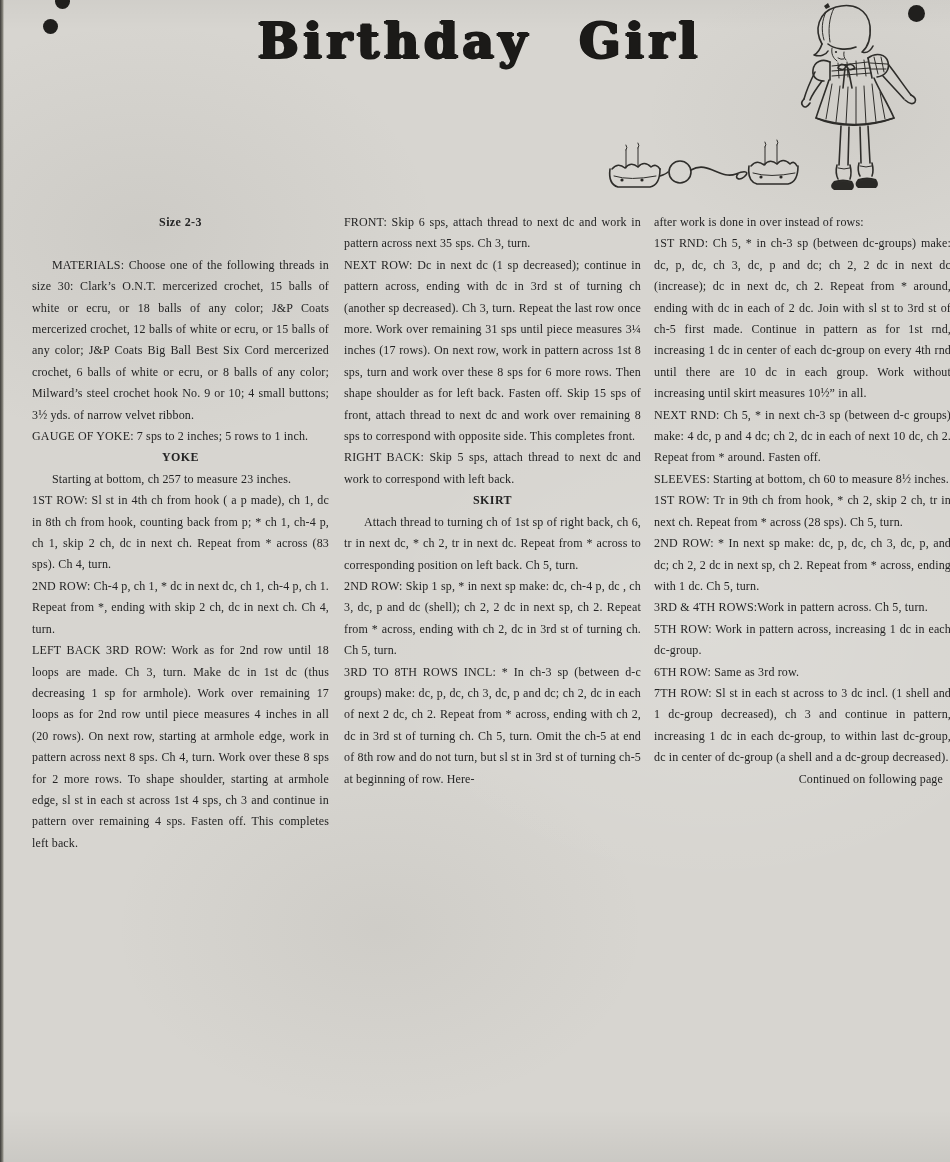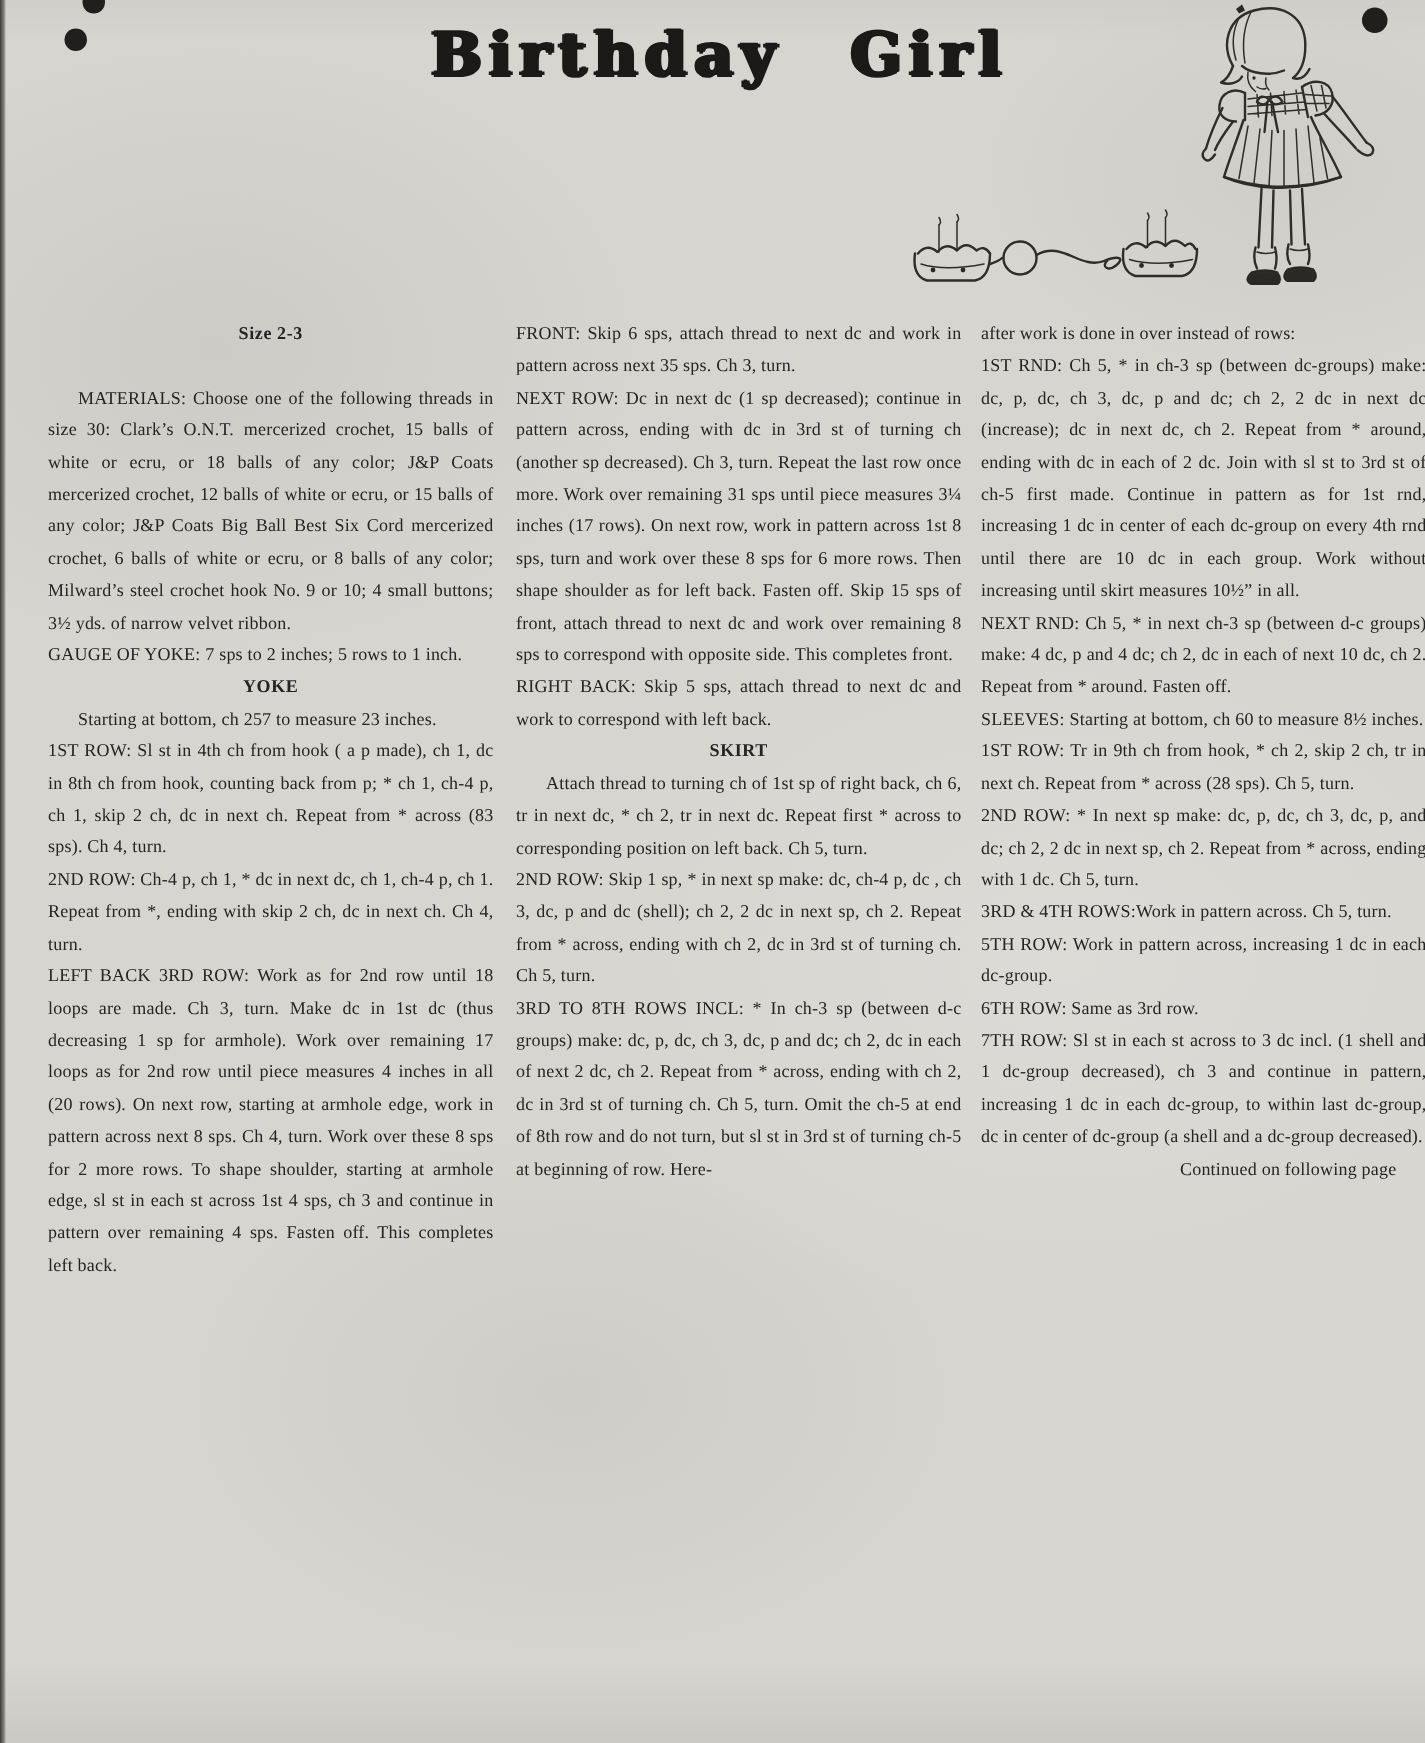--- a/index.html
+++ b/index.html
@@ -26,42 +26,42 @@
   }
   .dot { position: absolute; background: #201f1d; border-radius: 50%; }
   .dot-1 { left: 55px; top: -6px; width: 15px; height: 15px; }
   .dot-2 { left: 43px; top: 19px;  width: 15px; height: 15px; }
   .dot-3 { left: 908px; top: 5px;  width: 17px; height: 17px; }
   .title {
     position: absolute; left: 170px; top: 13px; width: 620px; margin: 0;
     text-align: center;
     font-family: "DejaVu Serif", serif;
     font-weight: bold;
-    font-size: 40px;
+    font-size: 48px;
     letter-spacing: 5px;
     word-spacing: 26px;
     color: #1b1a18;
     text-shadow: 1.6px 0 0 #1b1a18, -1.6px 0 0 #1b1a18, 0 1.4px 0 #1b1a18, 0 -1px 0 #1b1a18;
   }
   .illustration { position: absolute; left: 598px; top: 0; }
   .col {
     position: absolute; top: 212px; width: 297px;
     font-size: 12px; line-height: 21.4px;
     text-align: justify;
     letter-spacing: 0.15px;
     color: #242424;
   }
   .col-0 { left: 32px; }
   .col-1 { left: 344px; }
   .col-2 { left: 654px; }
   .block { margin: 0; }
   .block.heading { text-align: center; font-weight: bold; letter-spacing: 0.4px; }
   .block.spacer { height: 21.4px; }
   .block.para.indent { text-indent: 20px; }
-  .block.note { text-align: right; padding-right: 20px; }
+  .block.note { text-align: right; padding-right: 8px; }
   svg .ink { stroke: #2e2d2a; fill: none; stroke-width: 1.6; stroke-linecap: round; stroke-linejoin: round; }
   svg .ink-thin { stroke: #2e2d2a; fill: none; stroke-width: 1; stroke-linecap: round; }
   svg .ink-fill { fill: #2a2926; stroke: none; }
 </style>
 </head>
 <body>
 
 <div class="page">
   <div class="edge-strip"></div>
   <div class="dot dot-1"></div>
@@ -149,21 +149,21 @@
         <div class="block para indent">Starting at bottom, ch 257 to measure 23 inches.</div>
         <div class="block para">1ST ROW: Sl st in 4th ch from hook ( a p made), ch 1, dc in 8th ch from hook, counting back from p; * ch 1, ch-4 p, ch 1, skip 2 ch, dc in next ch. Repeat from * across (83 sps). Ch 4, turn.</div>
         <div class="block para">2ND ROW: Ch-4 p, ch 1, * dc in next dc, ch 1, ch-4 p, ch 1. Repeat from *, ending with skip 2 ch, dc in next ch. Ch 4, turn.</div>
         <div class="block para">LEFT BACK 3RD ROW: Work as for 2nd row until 18 loops are made. Ch 3, turn. Make dc in 1st dc (thus decreasing 1 sp for armhole). Work over remaining 17 loops as for 2nd row until piece measures 4 inches in all (20 rows). On next row, starting at armhole edge, work in pattern across next 8 sps. Ch 4, turn. Work over these 8 sps for 2 more rows. To shape shoulder, starting at armhole edge, sl st in each st across 1st 4 sps, ch 3 and continue in pattern over remaining 4 sps. Fasten off. This completes left back.</div>
       </div>
     <div class="col col-1" id="col-1">
         <div class="block para">FRONT: Skip 6 sps, attach thread to next dc and work in pattern across next 35 sps. Ch 3, turn.</div>
         <div class="block para">NEXT ROW: Dc in next dc (1 sp decreased); continue in pattern across, ending with dc in 3rd st of turning ch (another sp decreased). Ch 3, turn. Repeat the last row once more. Work over remaining 31 sps until piece measures 3¼ inches (17 rows). On next row, work in pattern across 1st 8 sps, turn and work over these 8 sps for 6 more rows. Then shape shoulder as for left back. Fasten off. Skip 15 sps of front, attach thread to next dc and work over remaining 8 sps to correspond with opposite side. This completes front.</div>
         <div class="block para">RIGHT BACK: Skip 5 sps, attach thread to next dc and work to correspond with left back.</div>
         <div class="block heading">SKIRT</div>
-        <div class="block para indent">Attach thread to turning ch of 1st sp of right back, ch 6, tr in next dc, * ch 2, tr in next dc. Repeat first * across to corresponding position on left back. Ch 5, turn.</div>
+        <div class="block para indent">Attach thread to turning ch of 1st sp of right back, ch 6, tr in next dc, * ch 2, tr in next dc. Repeat from * across to corresponding position on left back. Ch 5, turn.</div>
         <div class="block para">2ND ROW: Skip 1 sp, * in next sp make: dc, ch-4 p, dc , ch 3, dc, p and dc (shell); ch 2, 2 dc in next sp, ch 2. Repeat from * across, ending with ch 2, dc in 3rd st of turning ch. Ch 5, turn.</div>
         <div class="block para">3RD TO 8TH ROWS INCL: * In ch-3 sp (between d-c groups) make: dc, p, dc, ch 3, dc, p and dc; ch 2, dc in each of next 2 dc, ch 2. Repeat from * across, ending with ch 2, dc in 3rd st of turning ch. Ch 5, turn. Omit the ch-5 at end of 8th row and do not turn, but sl st in 3rd st of turning ch-5 at beginning of row. Here-</div>
       </div>
     <div class="col col-2" id="col-2">
         <div class="block para">after work is done in over instead of rows:</div>
         <div class="block para">1ST RND: Ch 5, * in ch-3 sp (between dc-groups) make: dc, p, dc, ch 3, dc, p and dc; ch 2, 2 dc in next dc (increase); dc in next dc, ch 2. Repeat from * around, ending with dc in each of 2 dc. Join with sl st to 3rd st of ch-5 first made. Continue in pattern as for 1st rnd, increasing 1 dc in center of each dc-group on every 4th rnd until there are 10 dc in each group. Work without increasing until skirt measures 10½” in all.</div>
         <div class="block para">NEXT RND: Ch 5, * in next ch-3 sp (between d-c groups) make: 4 dc, p and 4 dc; ch 2, dc in each of next 10 dc, ch 2. Repeat from * around. Fasten off.</div>
         <div class="block para">SLEEVES: Starting at bottom, ch 60 to measure 8½ inches.</div>
         <div class="block para">1ST ROW: Tr in 9th ch from hook, * ch 2, skip 2 ch, tr in next ch. Repeat from * across (28 sps). Ch 5, turn.</div>
         <div class="block para">2ND ROW: * In next sp make: dc, p, dc, ch 3, dc, p, and dc; ch 2, 2 dc in next sp, ch 2. Repeat from * across, ending with 1 dc. Ch 5, turn.</div>

